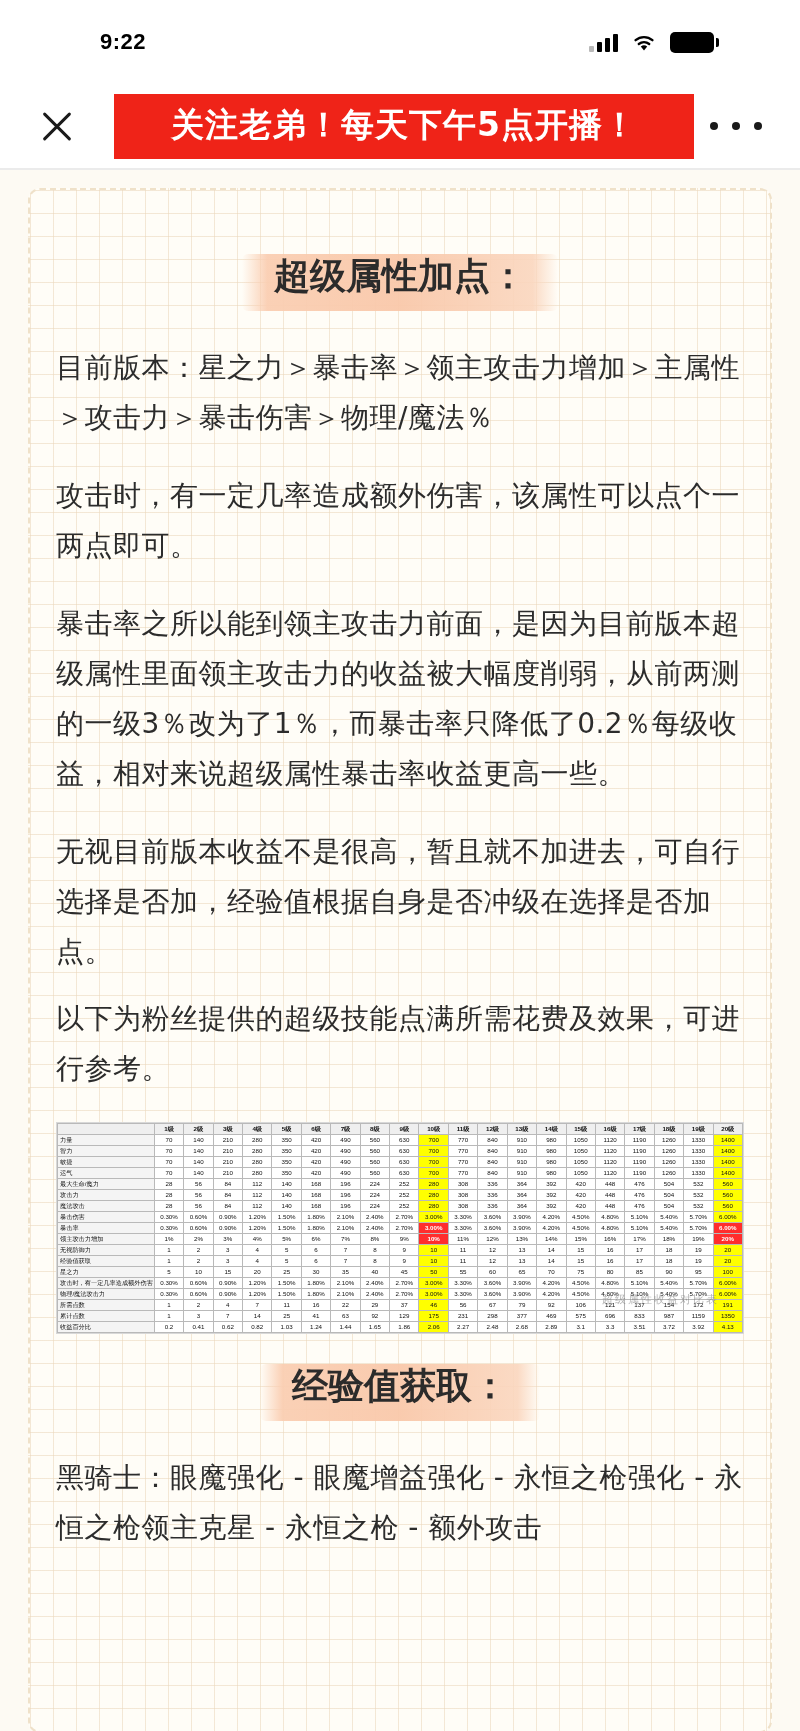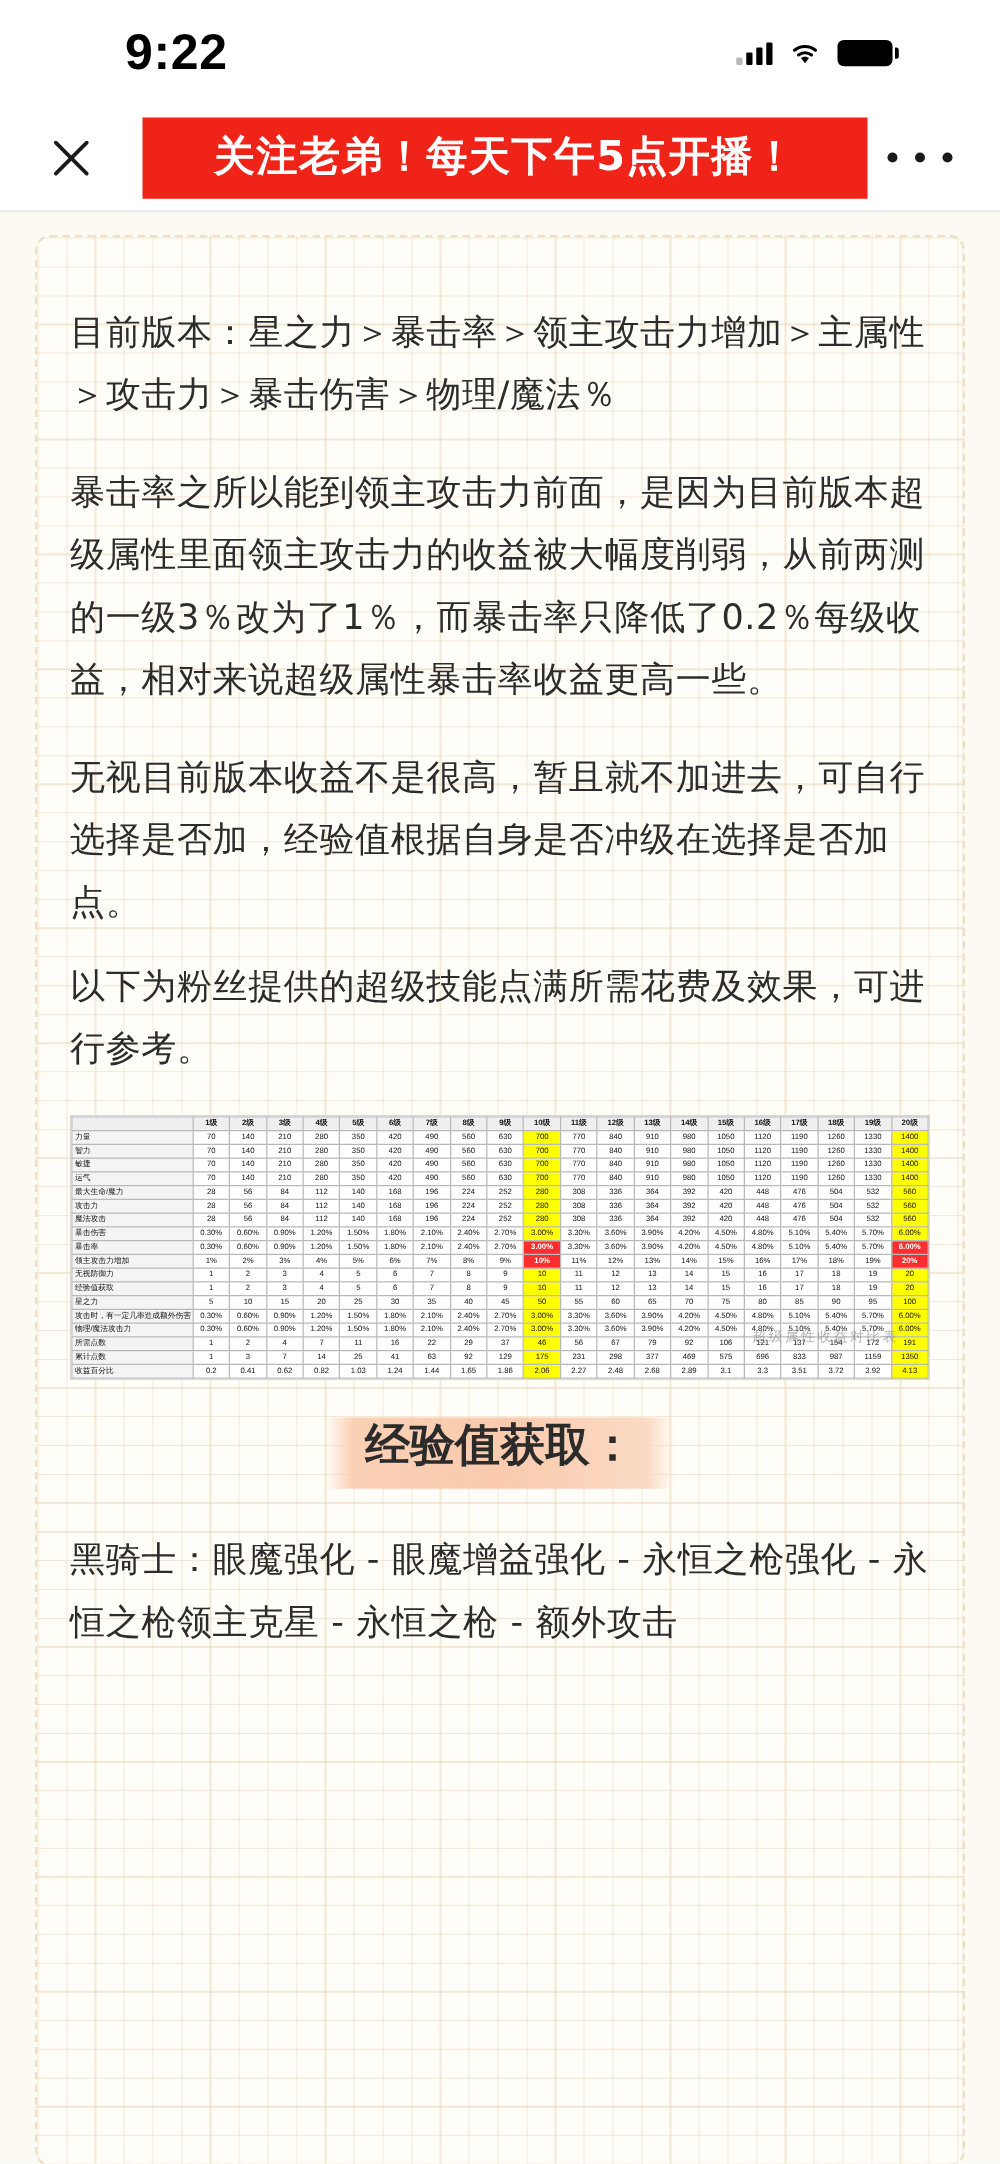--- a/index.html
+++ b/index.html
@@ -14,21 +14,21 @@
   
   .statusbar {
     height: 84px;
     display: flex;
     align-items: center;
     justify-content: space-between;
     padding: 0 44px 0 48px;
     background: #ffffff;
   }
   .status-time {
-    font-size: 40px;
+    font-size: 22px;
     font-weight: bold;
     color: #000;
     letter-spacing: 0.5px;
     padding-left: 52px;
   }
   .status-right {
     display: flex;
     align-items: center;
     gap: 13px;
     padding-right: 42px;
@@ -252,22 +252,26 @@
       <span></span>
       <span></span>
       <span></span>
     </div>
 </div>
 <div class="nav-sep"></div>
 
 <div class="article">
   <div class="paper">
 
+    <div class="section-title">
+      <span class="hl">超级属性加点：</span>
+    </div>
 
     <p class="body">目前版本：星之力＞暴击率＞领主攻击力增加＞主属性＞攻击力＞暴击伤害＞物理/魔法％</p>
+    <p class="body">攻击时，有一定几率造成额外伤害，该属性可以点个一两点即可。</p>
     <p class="body">暴击率之所以能到领主攻击力前面，是因为目前版本超级属性里面领主攻击力的收益被大幅度削弱，从前两测的一级3％改为了1％，而暴击率只降低了0.2％每级收益，相对来说超级属性暴击率收益更高一些。</p>
     <p class="body tight">无视目前版本收益不是很高，暂且就不加进去，可自行选择是否加，经验值根据自身是否冲级在选择是否加点。</p>
     <p class="body">以下为粉丝提供的超级技能点满所需花费及效果，可进行参考。</p>
 
     <div class="stat-table-wrap">
       <table class="stat">
         <tbody id="stat-body">
             <tr class="hdr">
               <td class="lbl"></td>
               <td>1级</td>

